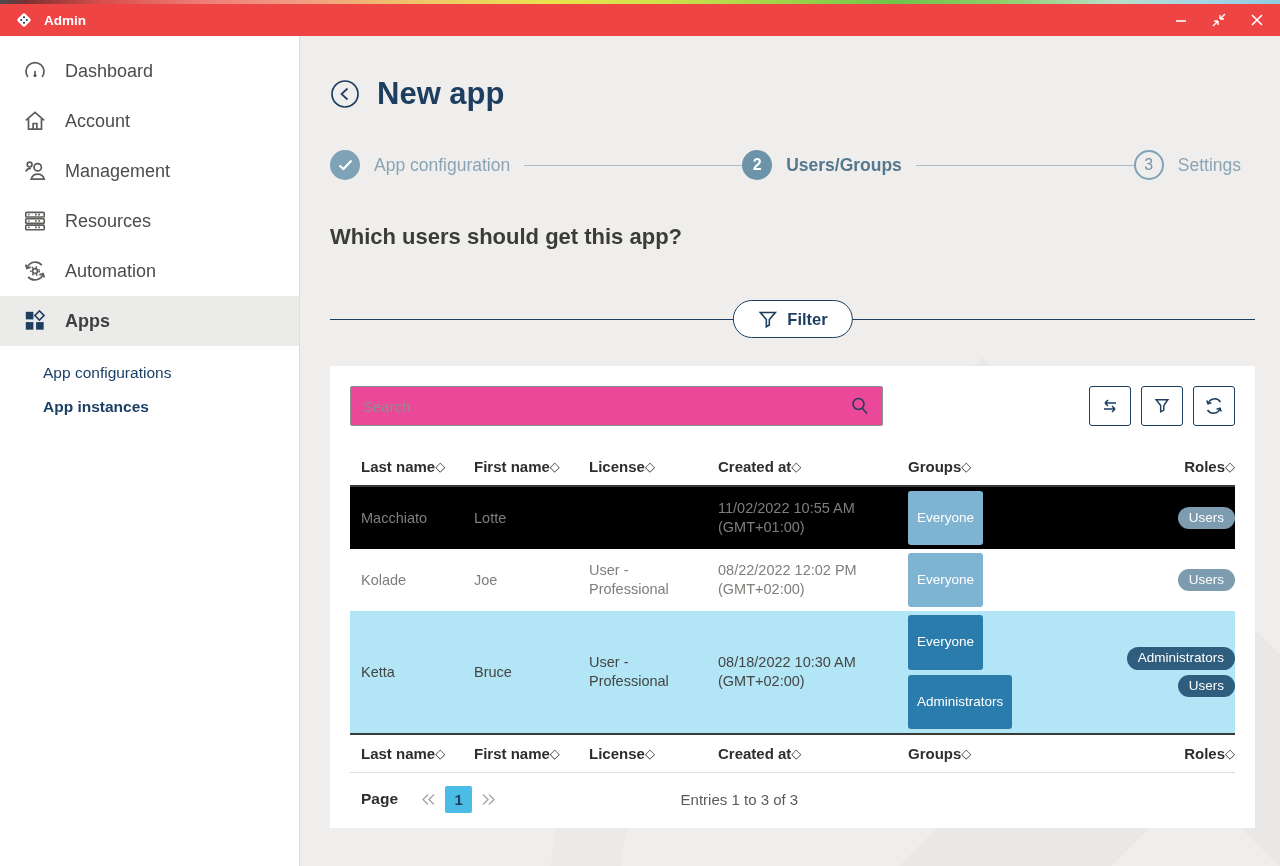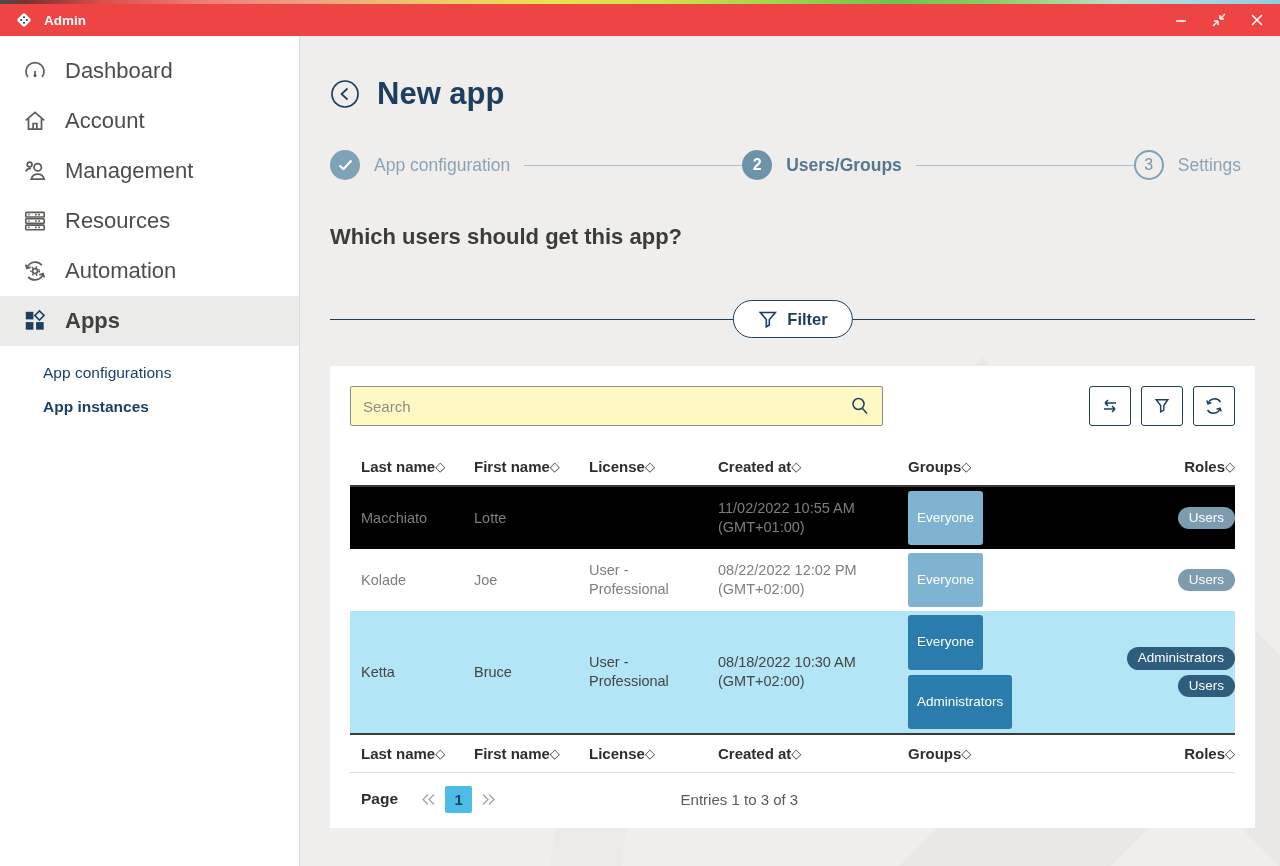--- a/index.html
+++ b/index.html
@@ -12,21 +12,21 @@
   .titlebar { height:32px; background:#ef4444; display:flex; align-items:center; padding:0 14px; }
   .tb-logo { width:20px; height:20px; }
   .tb-title { color:#ffffff; font-size:13.5px; font-weight:bold; margin-left:10px; flex:1; }
   .tb-controls { display:flex; align-items:center; gap:20px; }
   .tb-btn { width:18px; height:18px; display:flex; align-items:center; justify-content:center; cursor:pointer; }
 
   .app-body { display:flex; height:830px; }
 
   
   .sidebar { width:300px; background:#ffffff; border-right:1px solid #dcdcdb; padding-top:10px; flex-shrink:0; }
-  .nav-item { display:flex; align-items:center; gap:17px; height:50px; padding-left:22px; font-size:22px; color:#4c4c49; cursor:pointer; }
+  .nav-item { display:flex; align-items:center; gap:17px; height:50px; padding-left:22px; font-size:18px; color:#4c4c49; cursor:pointer; }
   .nav-item svg { flex-shrink:0; }
   .nav-item.selected { background:#ebebea; color:#404040; font-weight:bold; }
   .subnav { padding:10px 0 0 43px; }
   .subnav-item { font-size:15.5px; color:#1d4066; padding:8px 0; cursor:pointer; }
   .subnav-item.active { font-weight:bold; }
 
   
   .main { flex:1; position:relative; padding:0 25px 0 30px; overflow:hidden; }
   .main-inner { position:relative; z-index:1; }
 
@@ -55,21 +55,21 @@
   .question { margin-top:44px; font-size:22px; font-weight:bold; color:#3b3b39; }
 
   
   .filter-row { margin-top:48px; position:relative; height:42px; }
   .filter-line { position:absolute; left:0; right:0; top:50%; border-top:1.5px solid #1d3e5f; }
   .filter-pill { position:absolute; left:50%; top:50%; transform:translate(-50%,-50%); background:#ffffff; border:1.5px solid #1d3e5f; border-radius:22px; padding:8px 24px; display:flex; align-items:flex-end; gap:10px; color:#1d3e5f; font-size:16.5px; font-weight:bold; cursor:pointer; }
 
   
   .panel { margin-top:26px; background:#ffffff; padding:20px 20px 0 20px; }
   .toolbar { display:flex; justify-content:space-between; align-items:center; }
-  .search-box { width:533px; height:40px; border:1px solid #8f8f8d; border-radius:2px; display:flex; align-items:center; padding:0 12px; background:#fef9c3; }
+  .search-box { width:533px; height:40px; border:1px solid #8f8f8d; border-radius:2px; display:flex; align-items:center; padding:0 12px; background:#ec4899; }
   .search-box input { flex:1; border:none; outline:none; font-size:15px; color:#3b3b39; font-family:"Liberation Sans", sans-serif; background:transparent; }
   .search-box input::placeholder { color:#8d8d8a; }
   .icon-btns { display:flex; gap:10px; }
   .icon-btn { width:42px; height:40px; border:1.5px solid #1d3e5f; border-radius:3px; background:#ffffff; display:flex; align-items:center; justify-content:center; cursor:pointer; }
 
   
   .table { margin-top:22px; font-size:14.5px; }
   .trow { display:grid; grid-template-columns:124px 115px 129px 190px 175px 1fr; align-items:center; }
   .trow > :first-child { padding-left:11px; }
   .thead-row { font-weight:bold; font-size:15px; color:#2e2e2c; padding:10px 0; }

